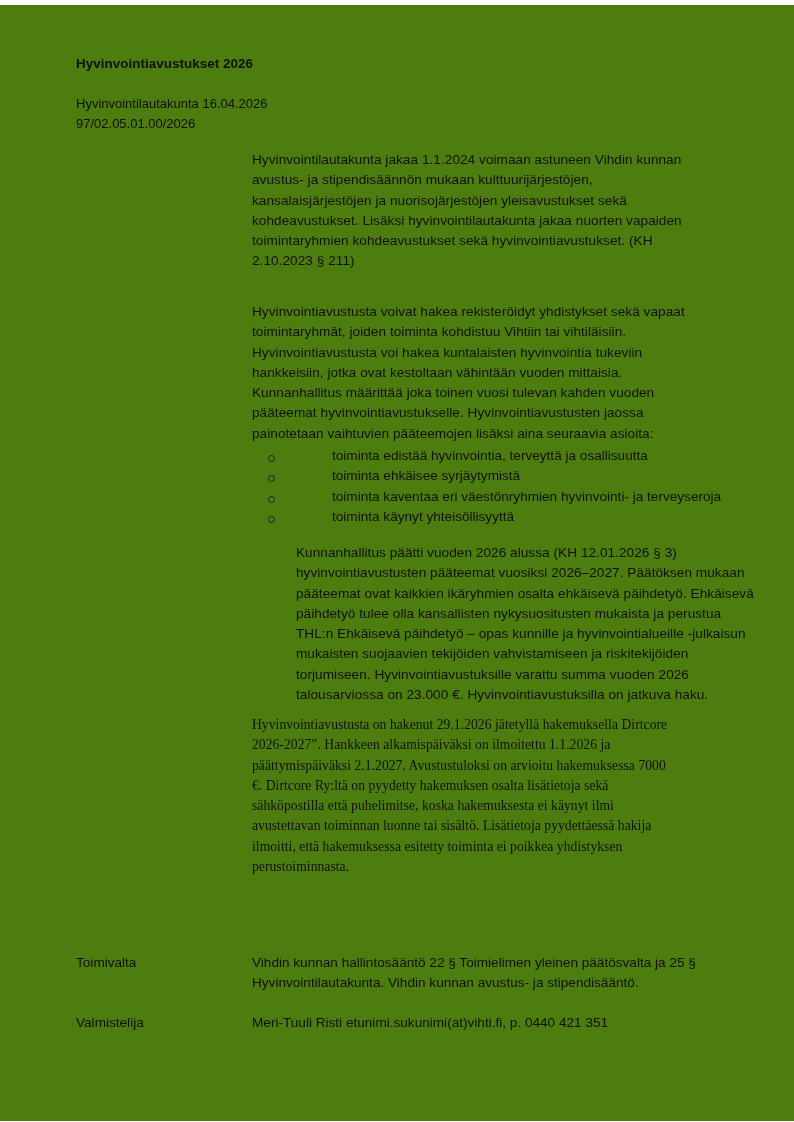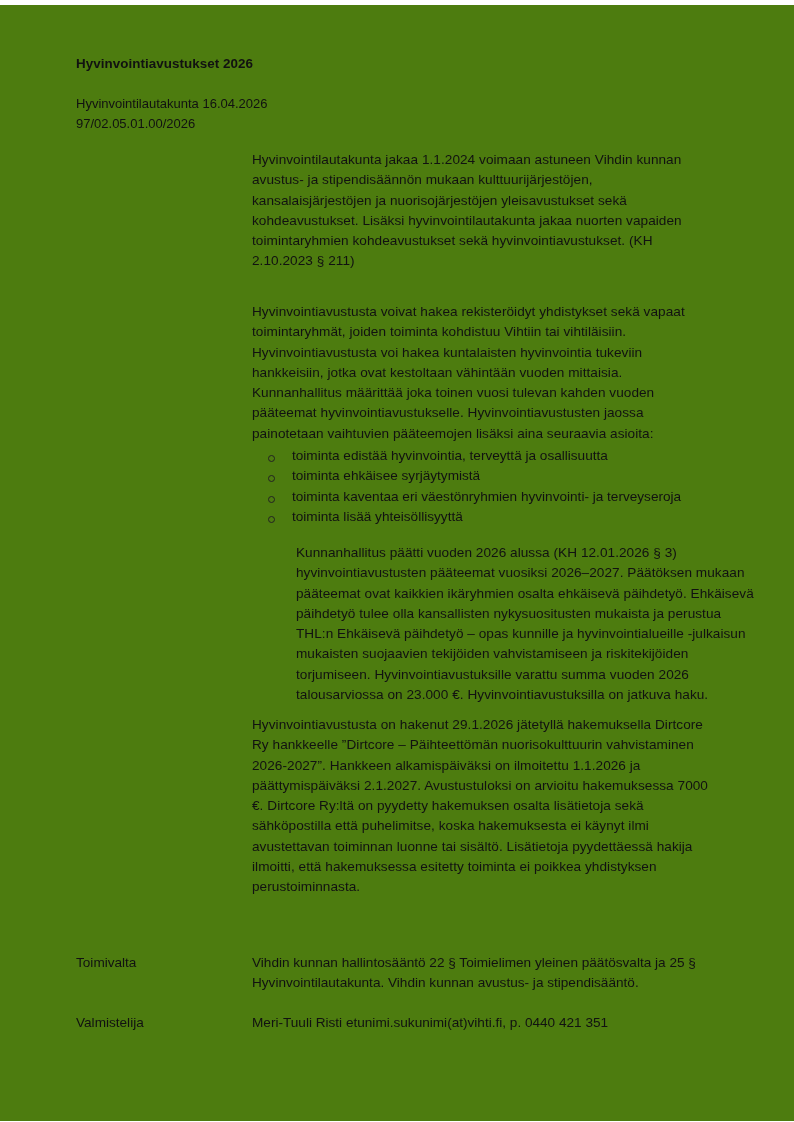--- a/index.html
+++ b/index.html
@@ -54,39 +54,40 @@
       position: absolute;
       left: 252px;
       top: 441px;
       font-size: 13.6px;
       line-height: 20.3px;
     }
     .bullet-item {
       display: flex;
       align-items: center;
       white-space: nowrap;
+      gap: 40px;
     }
     .bullet-icon {
       display: inline-block;
       width: 40px;
       position: relative;
       height: 20px;
     }
     .bullet-icon::before {
       content: "";
       position: absolute;
       left: 16px;
       top: 9px;
       width: 5px;
       height: 5px;
       border: 1.2px solid #222;
       border-radius: 50%;
     }
     .p3 { top: 538px; margin-left: 44px; }
-    .p4 { top: 710px; }
+    .p4 { top: 710px; font-family: Liberation Serif, serif; }
 
     .kv {
       position: absolute;
       font-size: 13.6px;
       line-height: 20.3px;
     }
     .kv-label {
       position: absolute;
       left: 76px;
       white-space: nowrap;
@@ -138,38 +139,37 @@
     <div class="bullet-item">
       <span class="bullet-icon"></span>
       <span>toiminta  ehkäisee syrjäytymistä</span>
     </div>
     <div class="bullet-item">
       <span class="bullet-icon"></span>
       <span>toiminta  kaventaa eri väestönryhmien  hyvinvointi-  ja terveyseroja</span>
     </div>
     <div class="bullet-item">
       <span class="bullet-icon"></span>
-      <span>toiminta  lisää yhteisöllisyyttä</span>
+      <span>toiminta  käynyt yhteisöllisyyttä</span>
     </div>
   </div>
 
   <div class="body-col p3">
     <span class="line">Kunnanhallitus  päätti vuoden 2026 alussa (KH 12.01.2026 § 3)</span>
     <span class="line">hyvinvointiavustusten  pääteemat vuosiksi 2026–2027. Päätöksen mukaan</span>
     <span class="line">pääteemat ovat kaikkien ikäryhmien osalta ehkäisevä päihdetyö.  Ehkäisevä</span>
     <span class="line">päihdetyö  tulee olla kansallisten nykysuositusten mukaista ja perustua</span>
     <span class="line">THL:n Ehkäisevä päihdetyö – opas kunnille ja hyvinvointialueille -julkaisun</span>
     <span class="line">mukaisten suojaavien tekijöiden vahvistamiseen ja riskitekijöiden</span>
     <span class="line">torjumiseen.  Hyvinvointiavustuksille varattu summa vuoden 2026</span>
     <span class="line">talousarviossa on 23.000 €. Hyvinvointiavustuksilla on jatkuva haku.</span>
   </div>
 
   <div class="body-col p4">
     <span class="line">Hyvinvointiavustusta on hakenut  29.1.2026 jätetyllä hakemuksella Dirtcore</span>
-    <span class="line">Ry hankkeelle ”Dirtcore – Päihteettömän  nuorisokulttuurin  vahvistaminen</span>
     <span class="line">2026-2027”.  Hankkeen alkamispäiväksi on ilmoitettu 1.1.2026 ja</span>
     <span class="line">päättymispäiväksi 2.1.2027.  Avustustuloksi on arvioitu hakemuksessa 7000</span>
     <span class="line">€. Dirtcore Ry:ltä on pyydetty  hakemuksen osalta lisätietoja sekä</span>
     <span class="line">sähköpostilla että puhelimitse, koska hakemuksesta ei käynyt ilmi</span>
     <span class="line">avustettavan toiminnan luonne tai sisältö. Lisätietoja pyydettäessä hakija</span>
     <span class="line">ilmoitti, että hakemuksessa esitetty toiminta ei poikkea yhdistyksen</span>
     <span class="line">perustoiminnasta.</span>
   </div>
 
   <div class="kv toimivalta" style="left:0;width:794px;">

